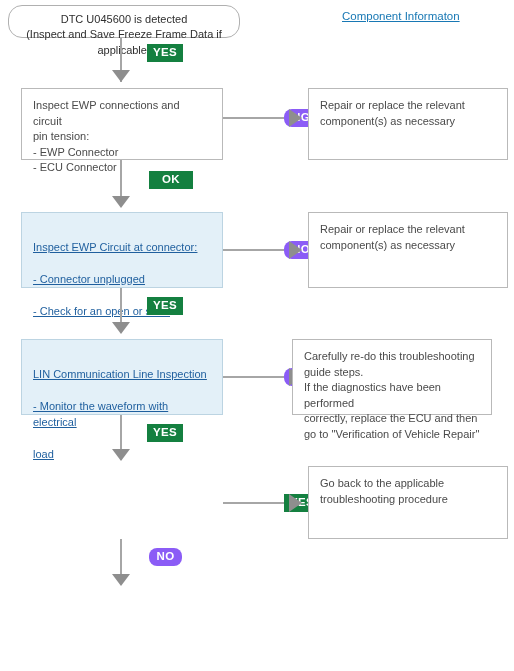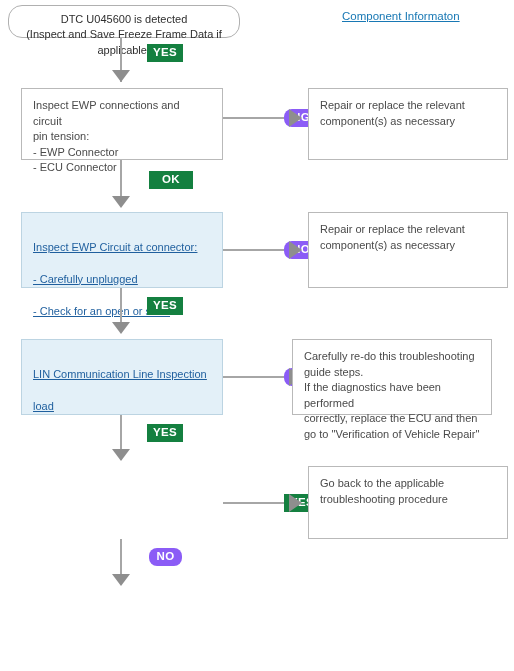--- a/index.html
+++ b/index.html
@@ -133,37 +133,38 @@
 
   <div class="node" style="left:308px; top:88px; width:200px; height:72px;">Repair or replace the relevant
 component(s) as necessary</div>
 
   <div class="vline" style="left:120px; top:160px; height:45px;"></div>
   <div class="badge green" style="left:105px; top:171px; width:44px; height:18px;">OK</div>
   <div class="arrow-down" style="left:112px; top:196px;"></div>
 
   <div class="node blue" style="left:21px; top:212px; width:202px; height:76px;">
     <span class="linktext">Inspect EWP Circuit at connector:</span>
-    <span class="linktext"> - Carefully unplugged</span>
+    <span class="linktext"> - Connector unplugged</span>
     <span class="linktext"> - Check for an open or short</span>
   </div>
 
   <div class="hline" style="left:223px; top:249px; width:66px;"></div>
   <div class="badge red" style="left:240px; top:241px; width:34px; height:18px;">NO</div>
   <div class="arrow-right" style="left:289px; top:241px;"></div>
 
   <div class="node" style="left:308px; top:212px; width:200px; height:76px;">Repair or replace the relevant
 component(s) as necessary</div>
 
   <div class="vline" style="left:120px; top:288px; height:44px;"></div>
   <div class="badge green" style="left:103px; top:297px; width:36px; height:18px;">YES</div>
   <div class="arrow-down" style="left:112px; top:322px;"></div>
 
   <div class="node blue" style="left:21px; top:339px; width:202px; height:76px;">
     <span class="linktext">LIN  Communication Line Inspection</span>
+    <span class="linktext">- Monitor the waveform with electrical</span>
     <span class="linktext">load</span>
   </div>
 
   <div class="hline" style="left:223px; top:376px; width:66px;"></div>
   <div class="badge red" style="left:240px; top:368px; width:34px; height:18px;">NO</div>
   <div class="arrow-right" style="left:289px; top:368px;"></div>
 
   <div class="node" style="left:292px; top:339px; width:200px; height:76px;">Carefully re-do this troubleshooting
 guide steps.
 If the diagnostics have been performed

